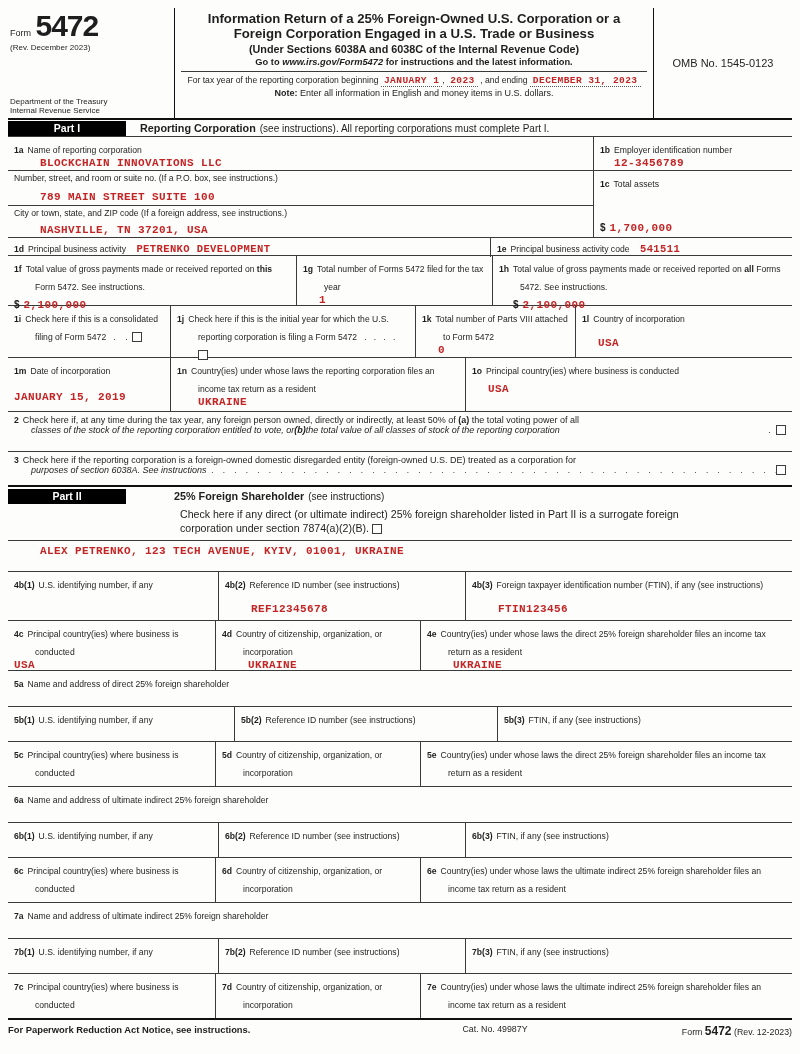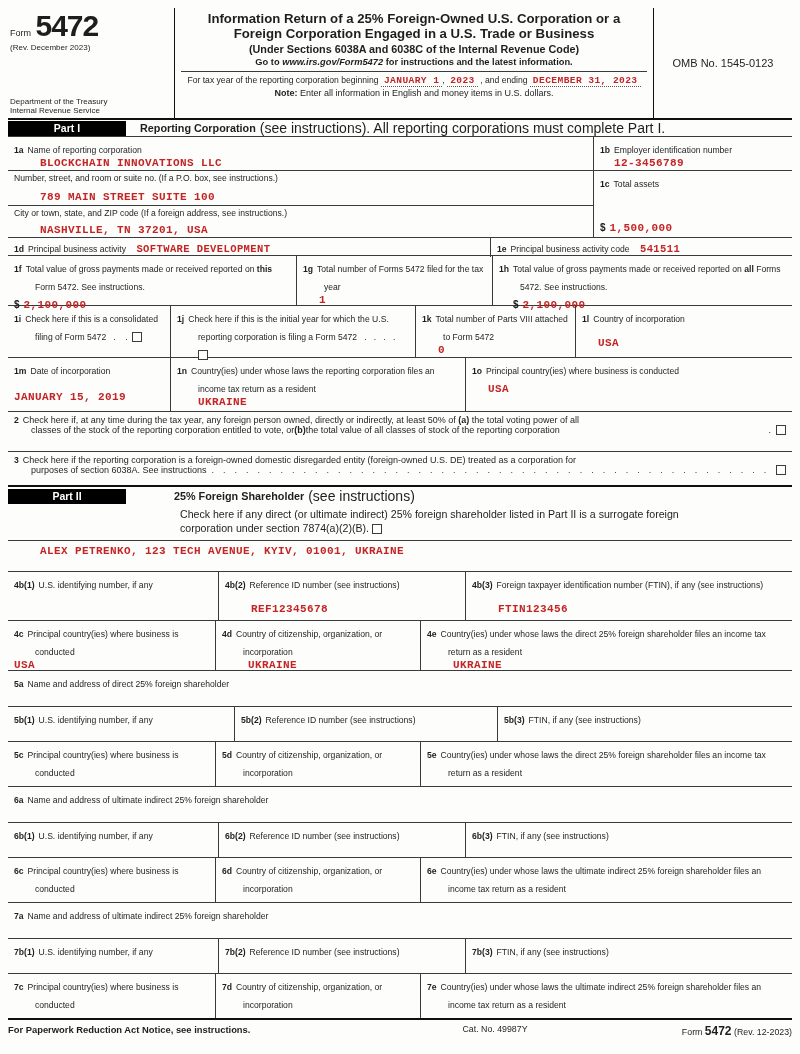--- a/index.html
+++ b/index.html
@@ -35,29 +35,29 @@
   .t3{font-size:9.3px;font-weight:bold;margin-top:2px;}
   .t3 i{font-style:italic;}
   .tyline{border-top:1px solid var(--line);margin-top:4px;padding-top:3px;font-size:8.6px;white-space:nowrap;}
   .tyline .val{font-size:9.6px;border-bottom:1px dotted #555;padding:0 3px;}
   .noteline{font-size:9px;margin-top:2px;padding-bottom:2px;}
   .hdr-right{width:138px;display:flex;align-items:center;justify-content:center;font-size:11px;}
   
   .partbar{display:flex;align-items:center;height:18px;border-top:2.5px solid var(--thick);}
   .partbox{background:#000;color:#fff;font-weight:bold;font-size:10.5px;width:118px;text-align:center;padding:1px 0 2px 0;}
   .partbar .ptitle{font-weight:bold;font-size:10.8px;}
-  .partbar .prest{font-size:14px;}
+  .partbar .prest{font-size:10px;}
   
   .row{border-top:1px solid var(--line);display:flex;}
   .cell{padding:2px 5px 2px 6px;flex-shrink:0;}
   .cell.bl{border-left:1px solid var(--line);}
   .stack{display:flex;flex-direction:column;justify-content:space-between;}
   .vind{margin-left:26px;}
   .line23{font-size:9px;padding:3px 6px 3px 6px;display:block;}
-  .l2r{display:flex;align-items:flex-end;}
+  .l2r{display:flex;align-items:flex-end;font-style:italic;}
   .leader{flex:1;overflow:hidden;white-space:nowrap;letter-spacing:9px;font-size:9px;color:#333;padding:0 5px;}
   .p2wrap{border-top:2.5px solid var(--thick);}
   .surr{font-size:10.6px;line-height:1.35;padding:2px 8px 4px 172px;}
   .footer{border-top:2.2px solid var(--thick);display:flex;align-items:flex-start;padding-top:4px;font-size:8.8px;margin-top:0;gap:31px;}
   .footer .fl{font-weight:bold;font-size:9.4px;width:380px;}
   .footer .fc{flex:1;text-align:center;}
   .footer .fr{width:190px;text-align:right;}
   .footer .frnum{font-weight:bold;font-size:12px;}
 </style>
 </head>
@@ -123,28 +123,28 @@
         <div class="lbl">Number, street, and room or suite no. (If a P.O. box, see instructions.)</div>
         <div class="val vind">789 MAIN STREET SUITE 100</div>
       </div>
       <div class="cell stack" style="height:33px;border-top:1px solid var(--line);">
         <div class="lbl">City or town, state, and ZIP code (If a foreign address, see instructions.)</div>
         <div class="val vind">NASHVILLE, TN 37201, USA</div>
       </div>
     </div>
     <div class="cell bl stack" style="flex:1;">
       <div><span class="num">1c</span><span class="lbl">Total assets</span></div>
-      <div><span class="dollar">$</span><span class="val">1,500,000</span></div>
+      <div><span class="dollar">$</span><span class="val">1,700,000</span></div>
     </div>
   </div>
 
   <div class="row" style="height:18px;align-items:center;">
     <div class="cell" style="width:482px;padding-top:1px;padding-bottom:1px;">
       <span class="num">1d</span><span class="lbl">Principal business activity</span>
-      <span class="val sm" style="margin-left:6px;">SOFTWARE DEVELOPMENT</span>
+      <span class="val sm" style="margin-left:6px;">PETRENKO DEVELOPMENT</span>
     </div>
     <div class="cell bl" style="flex:1;padding-top:1px;padding-bottom:1px;">
       <span class="num">1e</span><span class="lbl">Principal business activity code</span>
       <span class="val sm" style="margin-left:6px;">541511</span>
     </div>
   </div>
 
   <div class="row" style="height:50px;">
     <div class="cell stack" style="width:288px;">
       <div class="hang"><b class="num">1f</b><span class="lbl"><span>Total value of gross payments made or received reported on </span><b>this</b><span> Form 5472. See instructions.</span></span></div>

